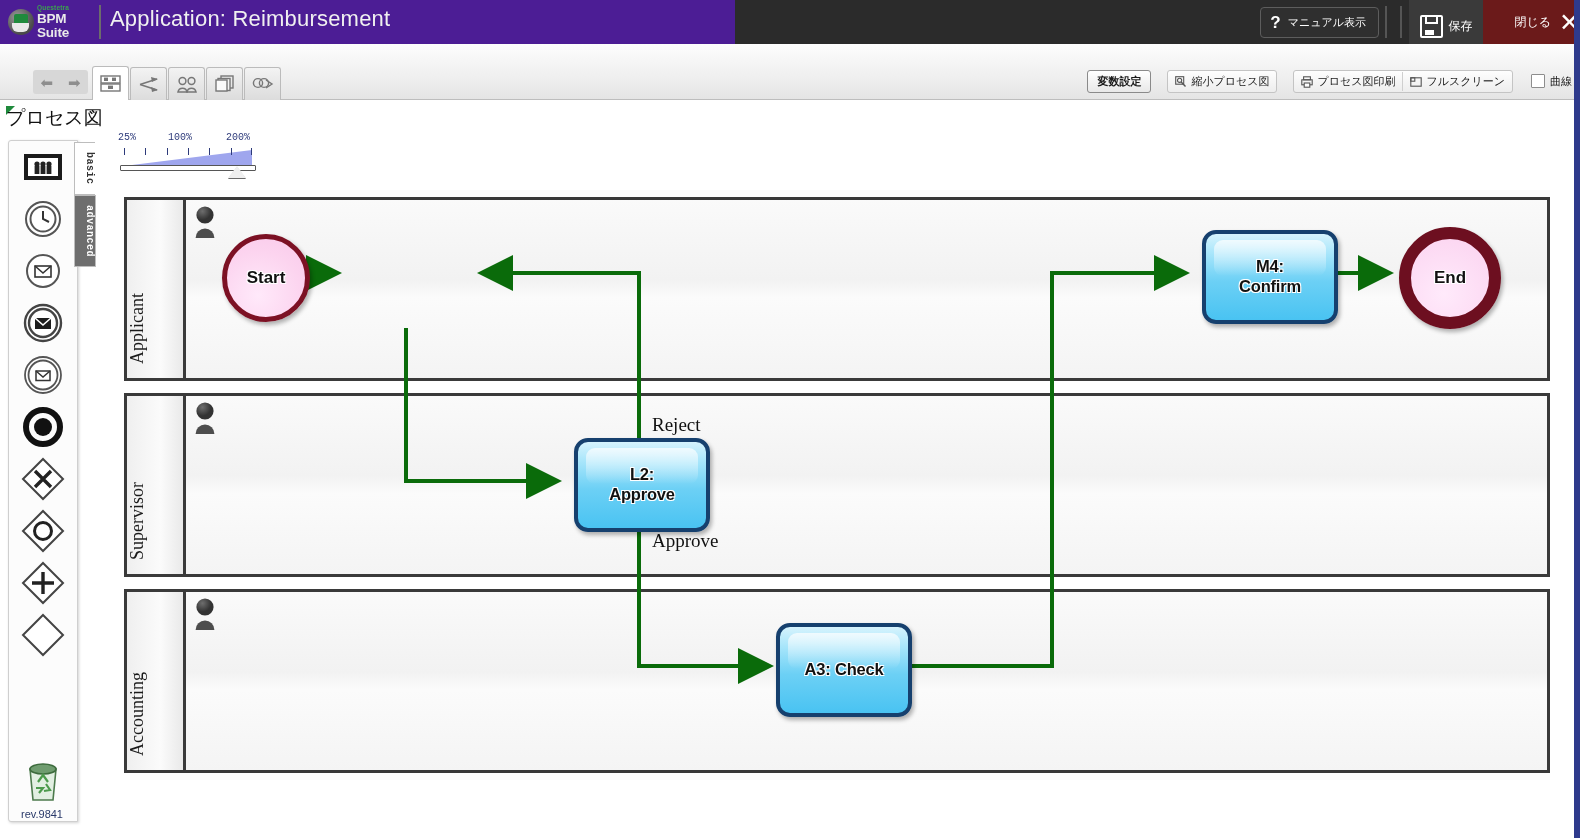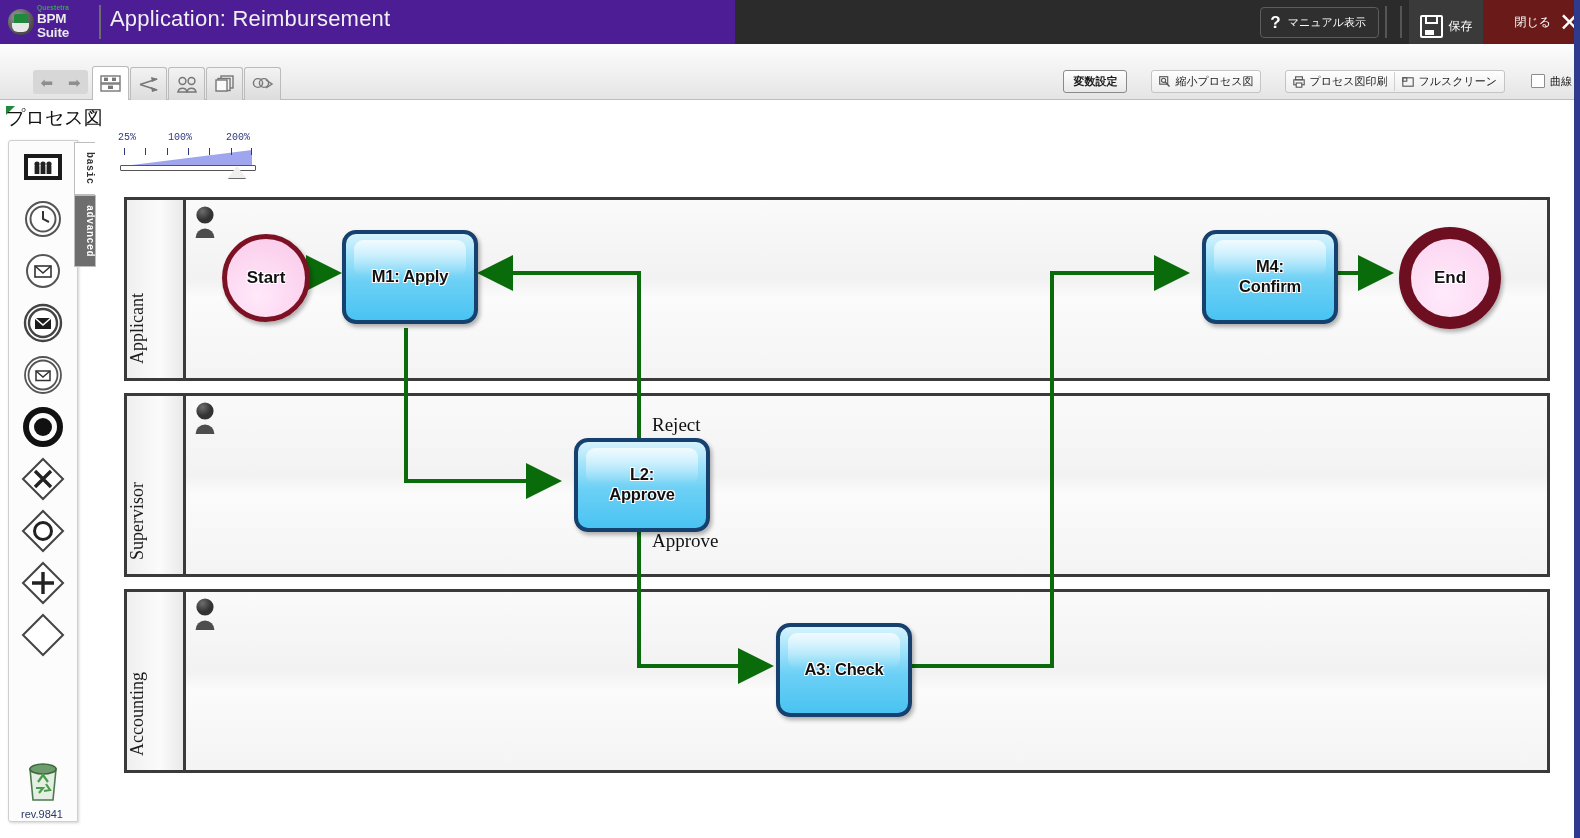--- a/index.html
+++ b/index.html
@@ -31,21 +31,21 @@
 
   
   .toolbar{position:absolute;left:0;top:44px;width:1580px;height:55px;background:linear-gradient(#fdfdfd,#efefef 60%,#e4e4e4);border-bottom:1px solid #bdbdbd;}
   .tb-undo{position:absolute;left:33px;top:70px;width:55px;height:24px;background:#d7d7d7;border-radius:3px;display:flex;align-items:center;justify-content:space-around;}
   .arw{font-size:15px;color:#8e8e8e;line-height:1;}
   .tb-tabs{position:absolute;left:92px;top:66px;display:flex;align-items:flex-end;}
   .tb-tab{width:35px;height:32px;border:1px solid #bbb;border-bottom:none;background:linear-gradient(#f3f3f3,#dcdcdc);
       display:flex;align-items:center;justify-content:center;margin-right:1px;border-radius:3px 3px 0 0;cursor:pointer;}
   .tb-tab.active{background:#fff;height:33px;}
   .tb-tab svg{display:block;}
-  .tb-right{position:absolute;right:8px;top:70px;display:flex;align-items:center;gap:12px;font-size:11px;color:#1a1a1a;}
+  .tb-right{position:absolute;right:8px;top:70px;display:flex;align-items:center;gap:4px;font-size:11px;color:#1a1a1a;}
   .btn-var{height:21px;padding:0 9px;border:1px solid #8a8a8a;border-radius:3px;background:linear-gradient(#fff,#e8e8e8);
       display:flex;align-items:center;font-weight:bold;font-size:11px;cursor:pointer;}
   .grp{display:flex;align-items:center;border:1px solid #c4c4c4;border-radius:3px;background:linear-gradient(#fefefe,#ededed);margin-left:12px;height:21px;}
   .grp-item{display:flex;align-items:center;gap:4px;padding:0 7px;height:19px;cursor:pointer;}
   .grp-item + .grp-item{border-left:1px solid #cfcfcf;}
   .chk-wrap{display:flex;align-items:flex-start;gap:5px;margin-left:14px;cursor:pointer;}
   .chkbox{width:12px;height:12px;border:1px solid #8d8d8d;background:#fff;border-radius:1px;}
 
   
   .panel-title{position:absolute;left:6px;top:105px;font-size:19px;color:#111;}
@@ -404,24 +404,20 @@
       <path d="M543,340 L543,486 L674,486"></path>
       <path d="M810,486 L956,486 L956,93 L1090,93"></path>
       <path d="M1240,93 L1294,93"></path>
     </g>
   </svg>
 
   <div class="node evt evt-start" style="left:126px;top:54px;">
     <span>Start</span>
   </div>
 
-  <div class="node task" style="left:246px;top:50px;">
-    <div class="task-gloss"></div>
-    <span>M1: Apply</span>
-  </div>
 
   <div class="node task" style="left:1106px;top:50px;">
     <div class="task-gloss"></div>
     <span>
       <b>M4:</b><br>
       <b>Confirm</b>
     </span>
   </div>
 
   <div class="node evt evt-end" style="left:1303px;top:47px;">

